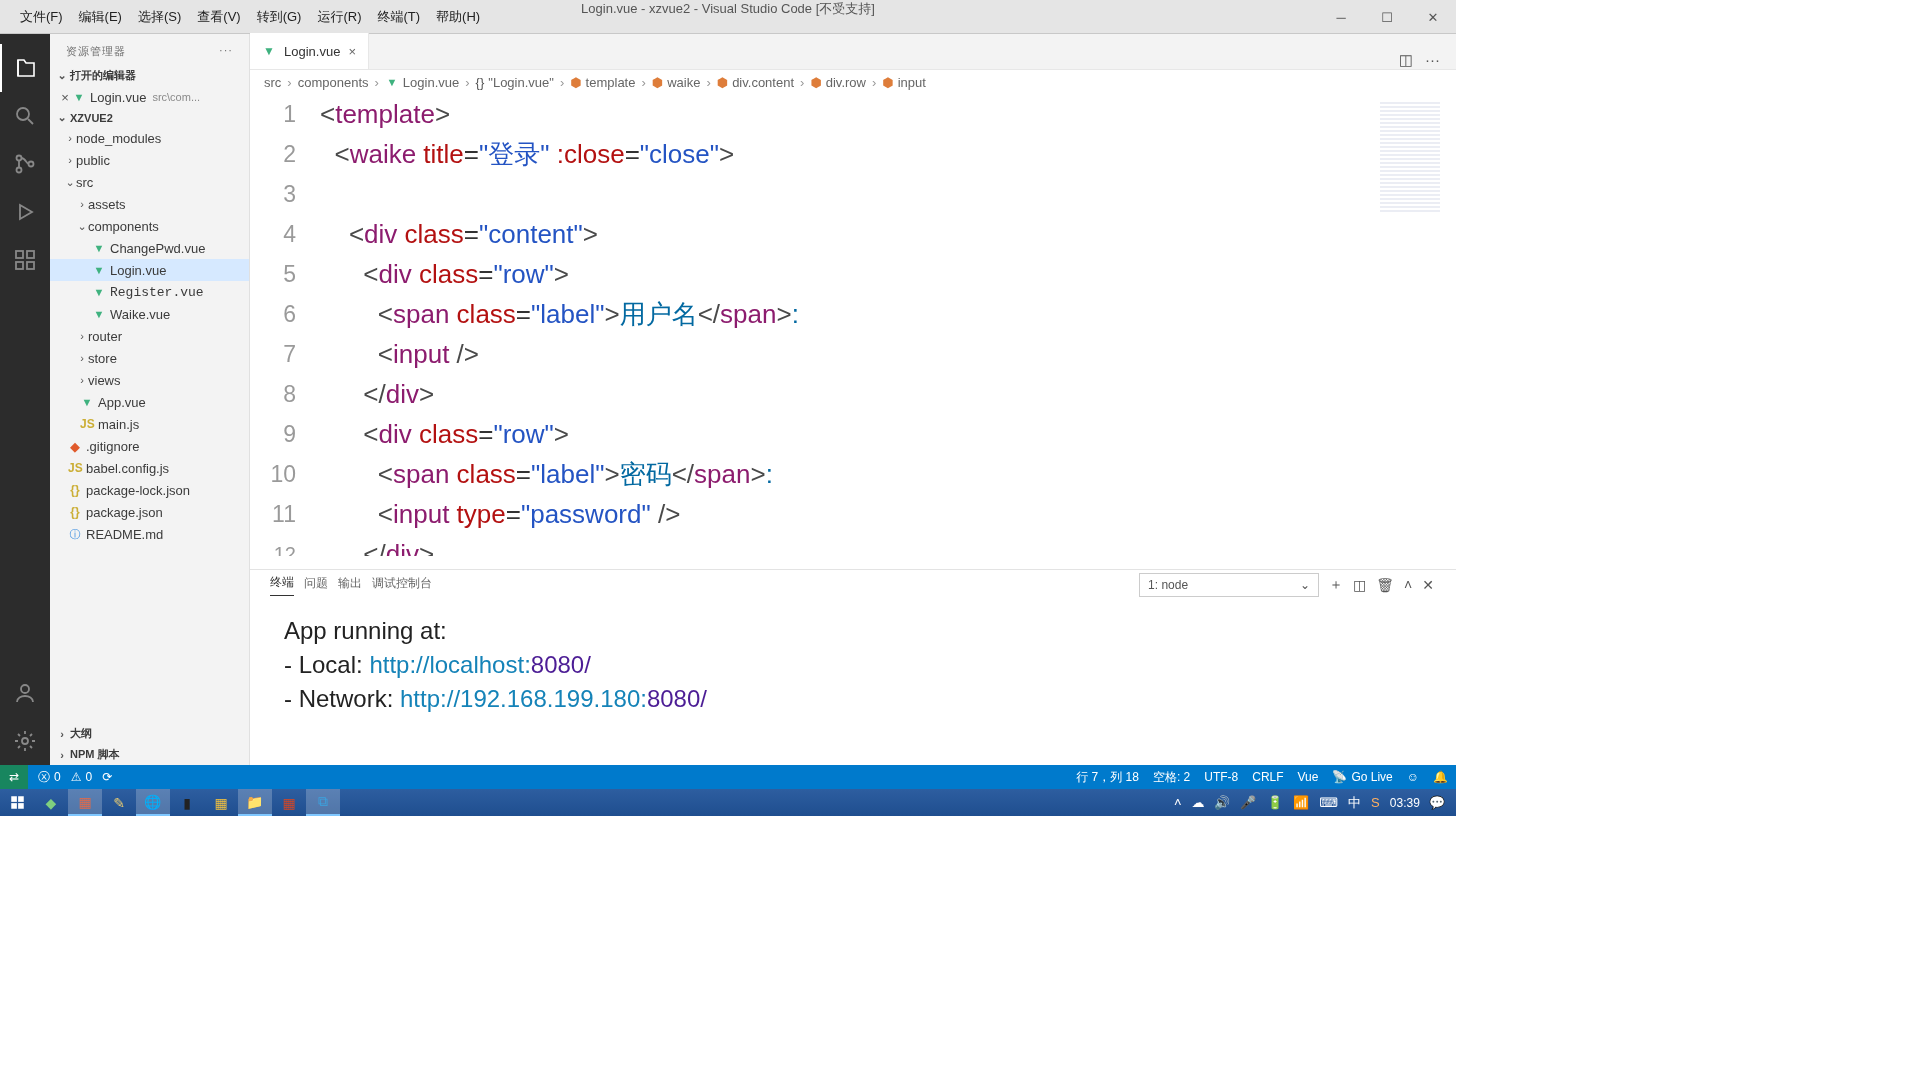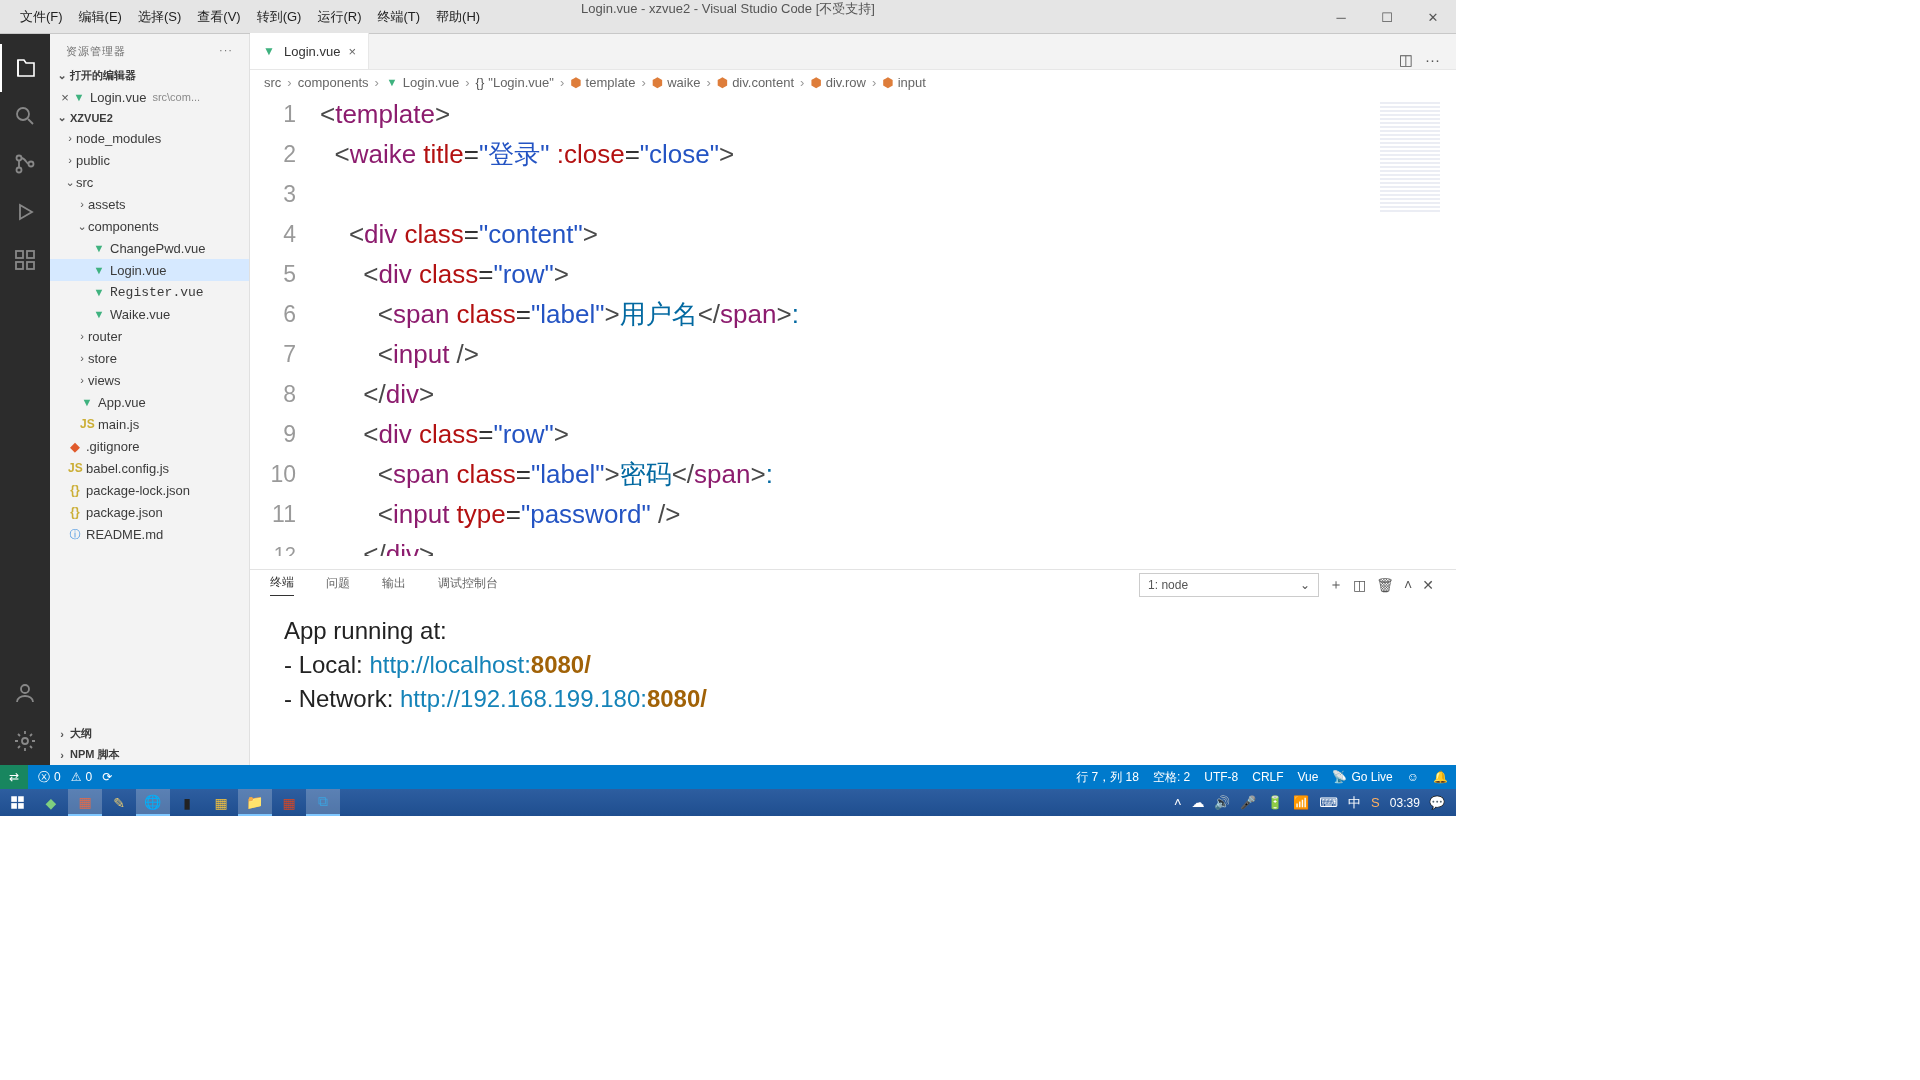--- a/index.html
+++ b/index.html
@@ -47,29 +47,29 @@
 .t-tag{color:#8c1c6e;}
 .t-attr{color:#b31111;}
 .t-eq{color:#333;}
 .t-str{color:#2454c3;}
 .t-cmt{color:#138a13;}
 .t-brk{color:#4a4a4a;}
 .t-txt{color:#0369a1;}
 .watermark{position:absolute;right:10px;top:8px;width:160px;height:300px;opacity:0.28;pointer-events:none;}
 .watermark .mini{position:absolute;right:6px;top:0;width:60px;height:110px;background:repeating-linear-gradient(#4d5b99 0 2px,transparent 2px 4px);opacity:.4;}
 .panel{height:196px;border-top:1px solid #e3e3e3;display:flex;flex-direction:column;}
-.panel-tabs{height:30px;display:flex;align-items:center;padding-left:20px;gap:32px;font-size:12px;color:#666;}
+.panel-tabs{height:30px;display:flex;align-items:center;padding-left:20px;gap:10px;font-size:12px;color:#666;}
 .panel-tabs .pt{padding-bottom:4px;cursor:default;}
 .panel-tabs .pt.active{color:#333;border-bottom:1px solid #333;}
 .panel-right{margin-left:auto;display:flex;align-items:center;gap:10px;padding-right:22px;}
 .panel-right .sel{width:180px;height:24px;border:1px solid #ccc;font-size:12px;display:flex;align-items:center;padding:0 8px;justify-content:space-between;color:#555;}
 .panel-right .pico{color:#555;font-size:14px;}
 .terminal{flex:1;padding:14px 34px;font-family:Consolas,"Courier New",monospace;font-size:24px;line-height:34px;color:#222;}
 .terminal .link{color:#1583b8;}
-.terminal .linkn{color:#a16207;font-weight:700;}
+.terminal .linkn{color:#4c1d95;font-weight:400;}
 .statusbar{height:24px;background:#007acc;color:#fff;display:flex;align-items:center;font-size:12px;padding:0 8px;gap:12px;}
 .statusbar .sb-l{display:flex;align-items:center;gap:10px;}
 .statusbar .sb-r{margin-left:auto;display:flex;align-items:center;gap:14px;}
 .sb-item{display:flex;align-items:center;gap:4px;}
 .remote{background:#18865f;height:24px;margin-left:-8px;padding:0 9px;display:flex;align-items:center;}
 .taskbar{height:27px;background:linear-gradient(#2d5ea0,#1f4e8f);display:flex;align-items:center;}
 .taskbar .tb-ico{width:34px;height:27px;display:flex;align-items:center;justify-content:center;color:#fff;font-size:14px;}
 .taskbar .tb-ico.win svg{width:15px;height:15px;fill:#fff;}
 .tb-ico.active{background:rgba(255,255,255,.22);border-bottom:2px solid #7fc7ff;height:27px;}
 .tray{margin-left:auto;display:flex;align-items:center;gap:10px;color:#fff;padding-right:10px;font-size:12px;}

